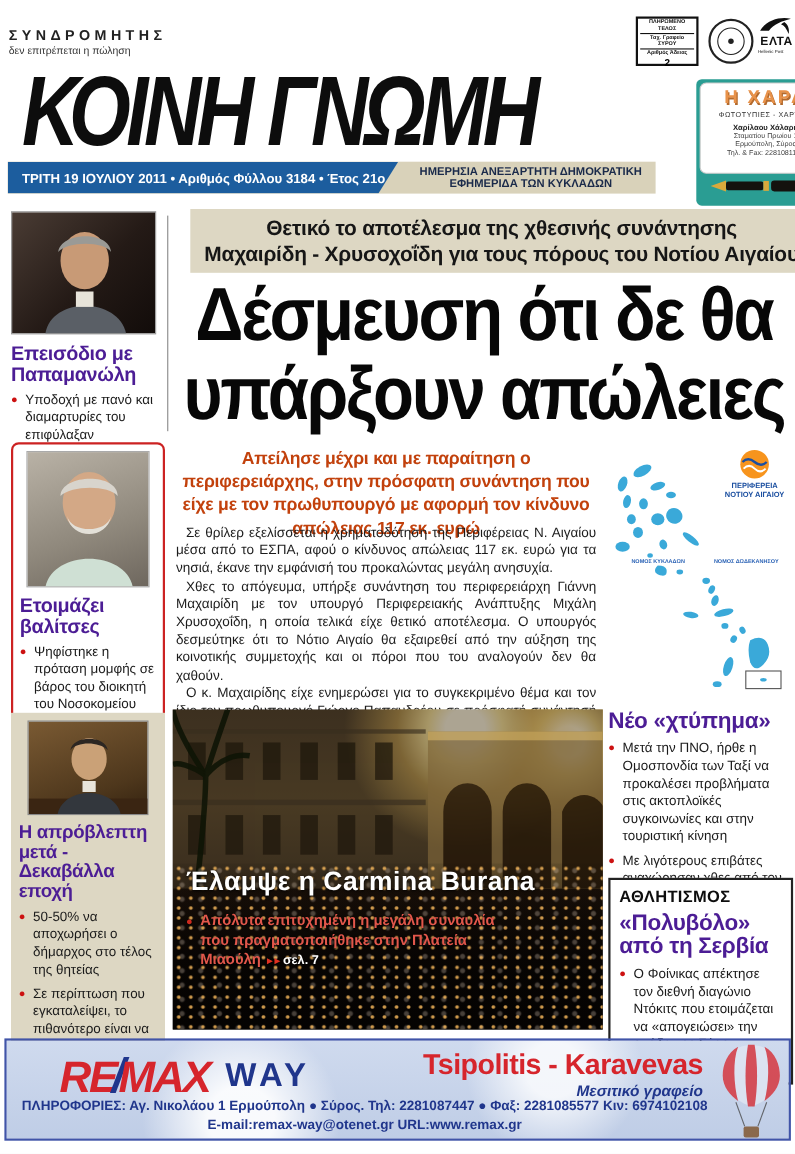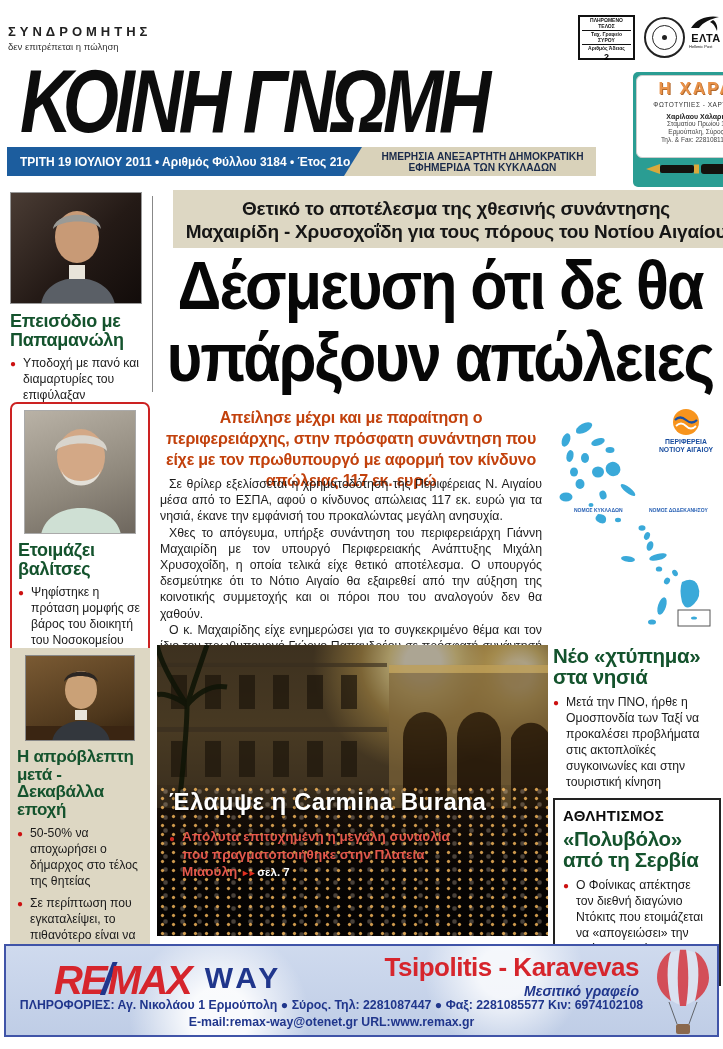--- a/index.html
+++ b/index.html
@@ -35,21 +35,21 @@
 
   .xara { position:absolute; left:597px; top:72px; width:126px; height:115px; background:#2a9d93; border-radius:5px; padding:3px;margin-left:36px; }
   .xara .card { background:#fff; border-radius:6px 6px 14px 6px; height:83px; text-align:center; padding-top:3px; border:1px solid #ccc; }
   .xara .logo { font-size:17px; font-weight:900; color:#e8924a; letter-spacing:2px; text-shadow:1px 1px 0 #b36a2d; }
   .xara .l1 { font-size:6.5px; color:#333; letter-spacing:.5px; margin-top:2px; }
   .xara .nm { font-size:7px; font-weight:bold; color:#222; margin-top:5px; }
   .xara .ad { font-size:6.5px; color:#444; line-height:8px; }
   .xara .pen { height:22px; display:flex; align-items:center; justify-content:center; }
 
   
-  .art-title { font-weight:bold; color:#14532d; line-height:1.04; letter-spacing:-.3px; }
+  .art-title { font-weight:bold; color:#4c1d95; line-height:1.04; letter-spacing:-.3px; }
   .bullet { position:relative; font-size:12.2px; color:#1a1a1a; line-height:16px; padding-left:13px; margin-top:6px; }
   .bullet::before { content:"●"; position:absolute; left:0; top:1px; color:#cc1111; font-size:10px; }
   .page-ref { font-size:11.5px; font-weight:bold; color:#1a1a1a; white-space:nowrap; }
   .page-ref::before { content:"►► "; color:#cc1111; font-size:9px; letter-spacing:-2px; margin-right:2px; }
 
   
   .lcol-rule { position:absolute; left:152px; top:196px; width:1px; height:196px; background:#888; }
   .art1 { position:absolute; left:10px; top:192px; width:138px; }
   .art1 .ph { width:132px; height:112px; border:1px solid #999; position:relative; overflow:hidden; background:linear-gradient(135deg,#4a3c34 0%,#241a16 55%,#120c0a 100%); }
   .art1 .title { font-size:18px; margin-top:8px; }
@@ -335,21 +335,20 @@
       </g>
     </svg>
     <div class="crowd"></div>
     <div class="cap-title">Έλαμψε η Carmina Burana</div>
     <div class="cap-bullet"><span>Απόλυτα επιτυχημένη η μεγάλη συναυλία που πραγματοποιήθηκε στην Πλατεία Μιαούλη </span><span class="page-ref pr">σελ. 7</span></div>
   </div>
 
   <div class="rart1">
     <div class="art-title title">
       <div>Νέο «χτύπημα»</div>
-      <div>στα νησιά</div>
     </div>
     <div class="bullet">Μετά την ΠΝΟ, ήρθε η Ομοσπονδία των Ταξί να προκαλέσει προβλήματα στις ακτοπλοϊκές συγκοινωνίες και στην τουριστική κίνηση</div>
     <div class="bullet"><span>Με λιγότερους επιβάτες αναχώρησαν χθες από τον Πειραιά τα περισσότερα πλοία </span><span class="page-ref">σελ. 9</span></div>
   </div>
 
   <div class="sports">
     <div class="sec">ΑΘΛΗΤΙΣΜΟΣ</div>
     <div class="art-title title">
       <div>«Πολυβόλο»</div>
       <div>από τη Σερβία</div>

